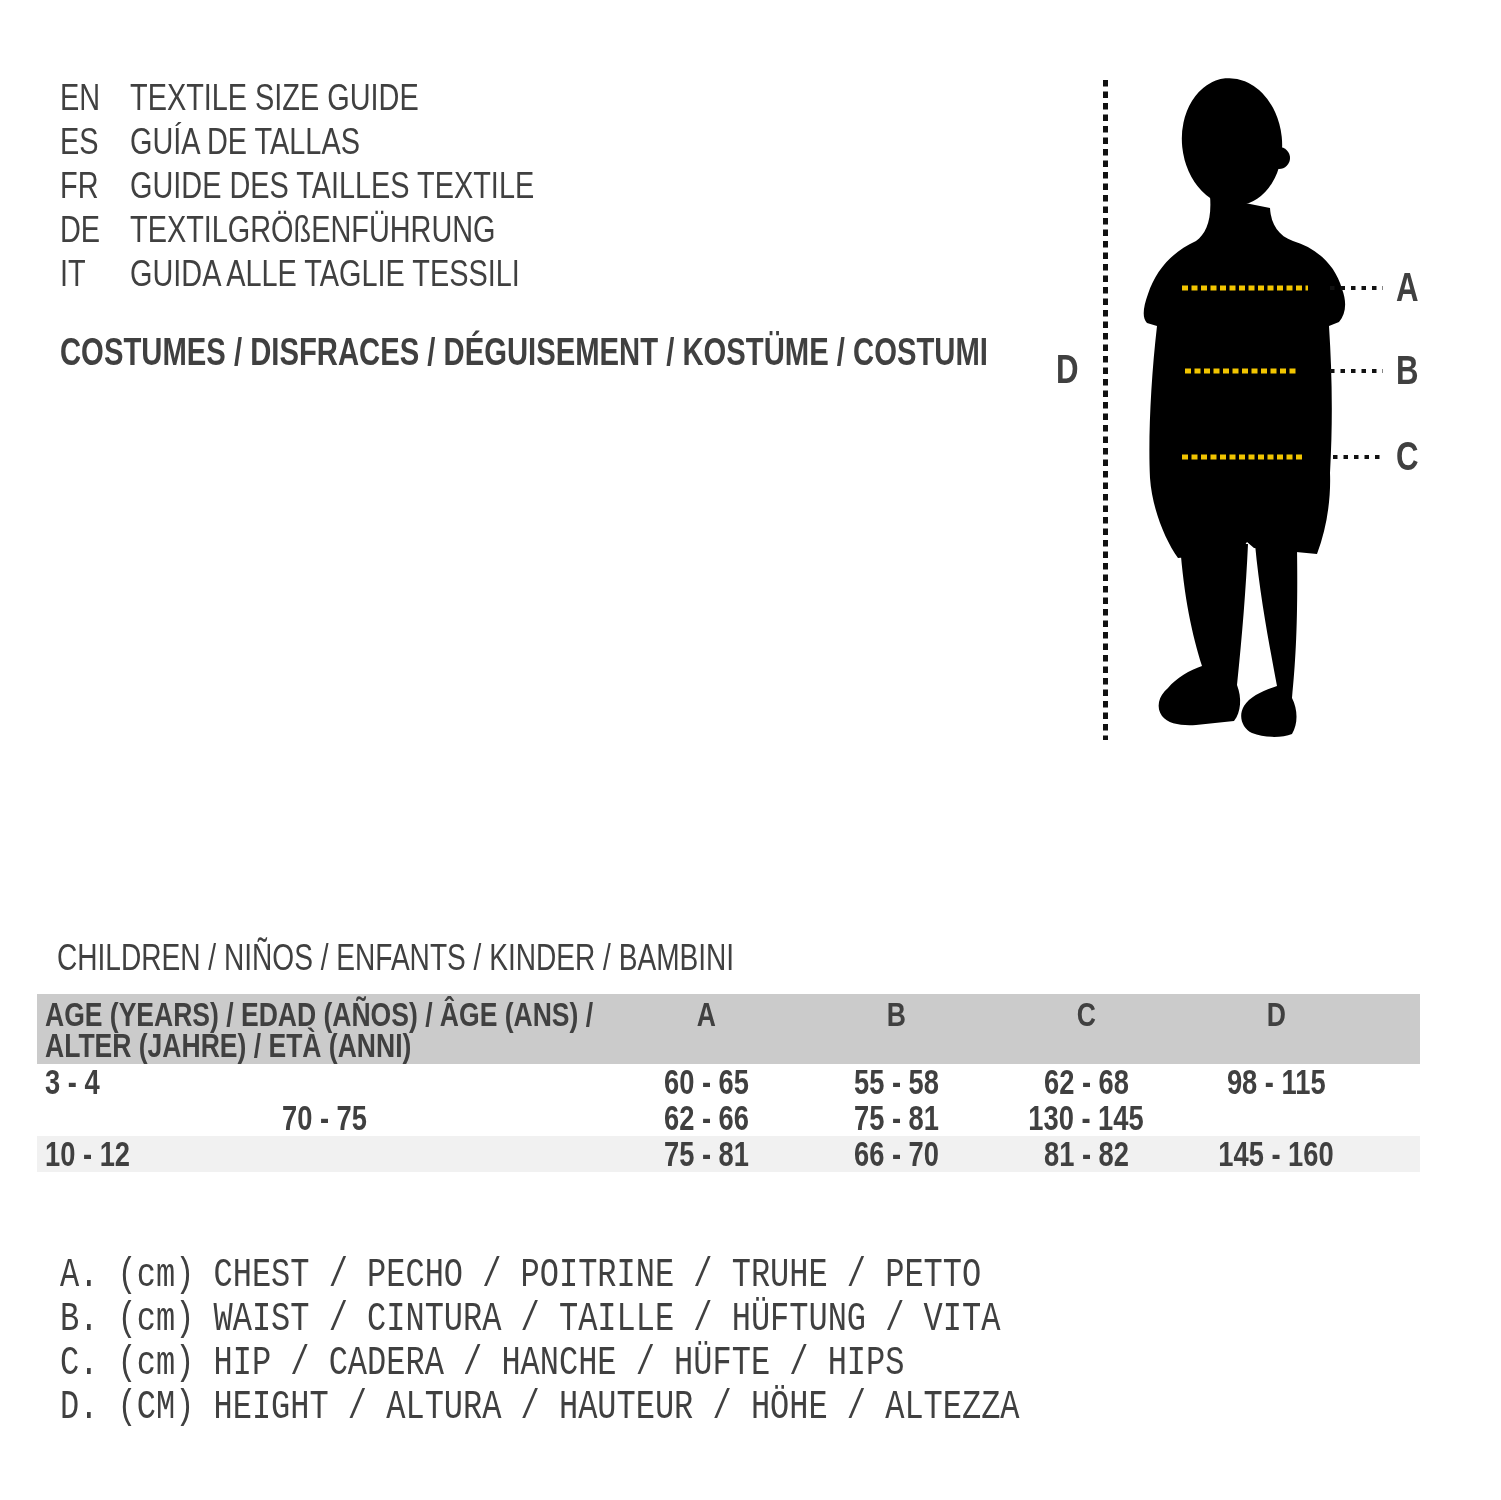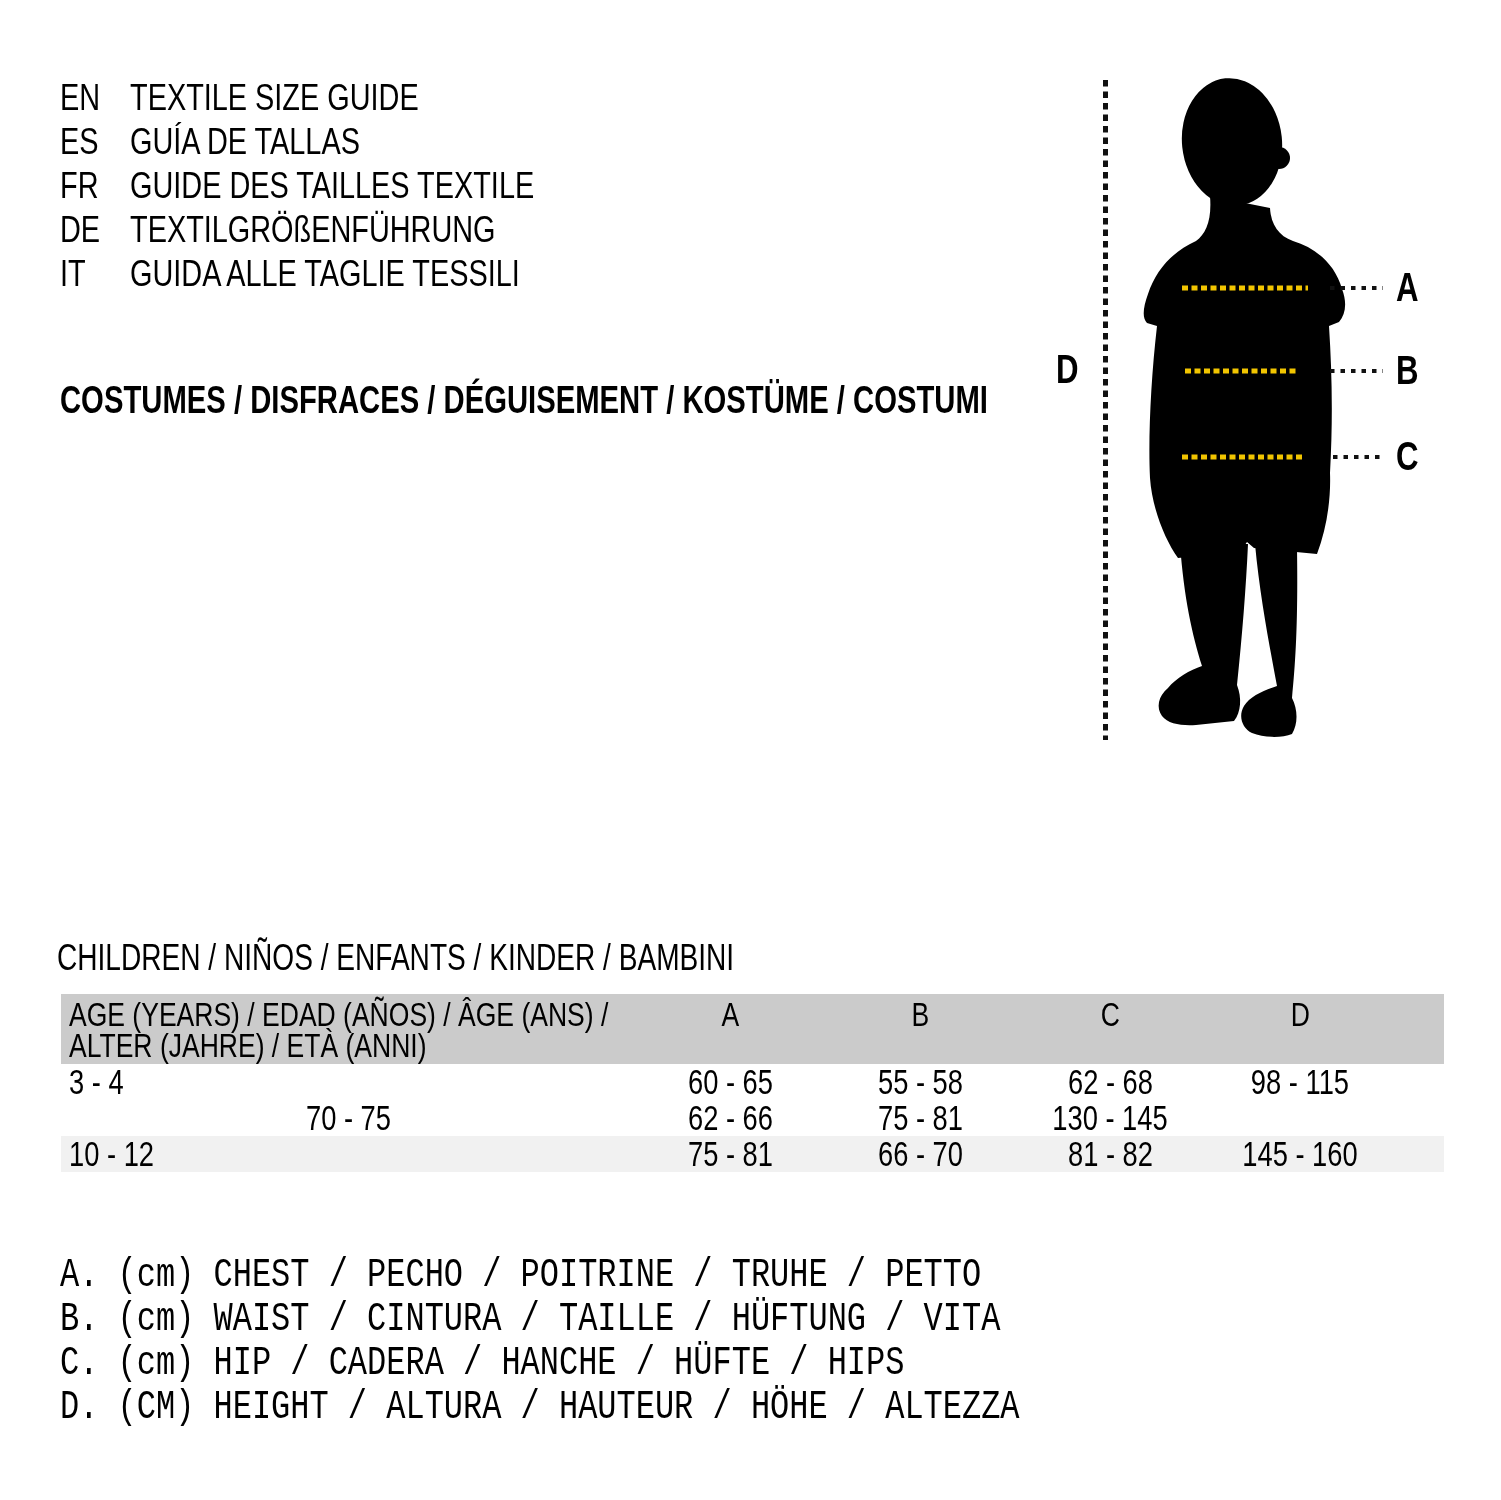--- a/index.html
+++ b/index.html
@@ -1,46 +1,46 @@
 <!DOCTYPE html>
 <html><head>
 <meta charset="utf-8">
 <style>
   * { margin:0; padding:0; box-sizing:border-box; }
   html,body { background:#ffffff; }
   .page {
     position:relative; width:1501px; height:1500px;
     background:#ffffff; overflow:hidden;
     font-family:"Liberation Sans", sans-serif;
-    color:#000000;
+    color:#404040;
   }
   .cond  { display:inline-block; transform:scaleX(0.78); transform-origin:0 50%; white-space:nowrap; }
   .condc { display:inline-block; transform:scaleX(0.78); transform-origin:50% 50%; white-space:nowrap; }
 
   
   .langs { position:absolute; left:60px; top:76px; }
   .lang-row { position:relative; height:44px; line-height:44px; font-size:37px; }
   .lang-row .code { position:absolute; left:0; }
   .lang-row .lbl  { position:absolute; left:70px; }
 
   .costumes {
     position:absolute; left:60px; top:330px; line-height:44px;
-    font-size:39px; font-weight:700; letter-spacing:0;margin-top:48px;
+    font-size:39px; font-weight:700; letter-spacing:0;
   }
   .costumes .cond { transform:scaleX(0.75); }
 
   
   .figure-svg { position:absolute; left:1080px; top:78px; width:340px; height:672px; }
   .marker { position:absolute; font-size:40px; line-height:40px; font-weight:700; }
 
   
   .section-title { position:absolute; left:57px; top:938px; font-size:36px; line-height:40px; }
 
   
-  .size-table { position:absolute; left:61px; top:994px; width:1383px; font-size:35px; }
+  .size-table { position:absolute; left:37px; top:994px; width:1383px; font-size:35px;font-weight:bold; }
   .thead {
     display:grid; grid-template-columns:574px 190px 190px 190px 190px;
     height:70px; background:#CBCBCB; padding-right:49px;
   }
   .thead .age-h { padding:5px 0 0 8px; font-size:34px; }
   .thead .age-h span { display:block; line-height:31px; }
   .thead .col-h { text-align:center; padding-top:5px; font-size:34px; line-height:31px; }
   .trow {
     display:grid; grid-template-columns:574px 190px 190px 190px 190px;
     height:36px; line-height:36px; padding-right:49px;

